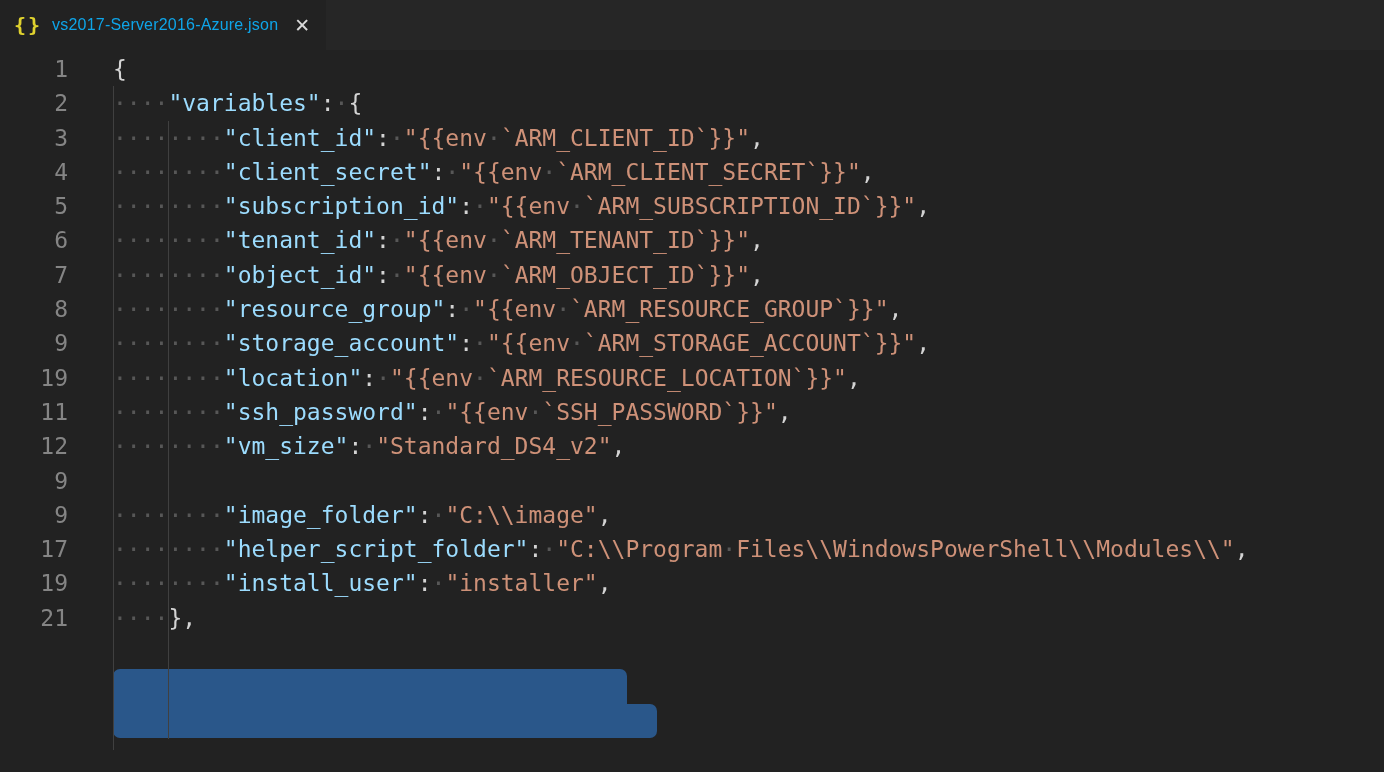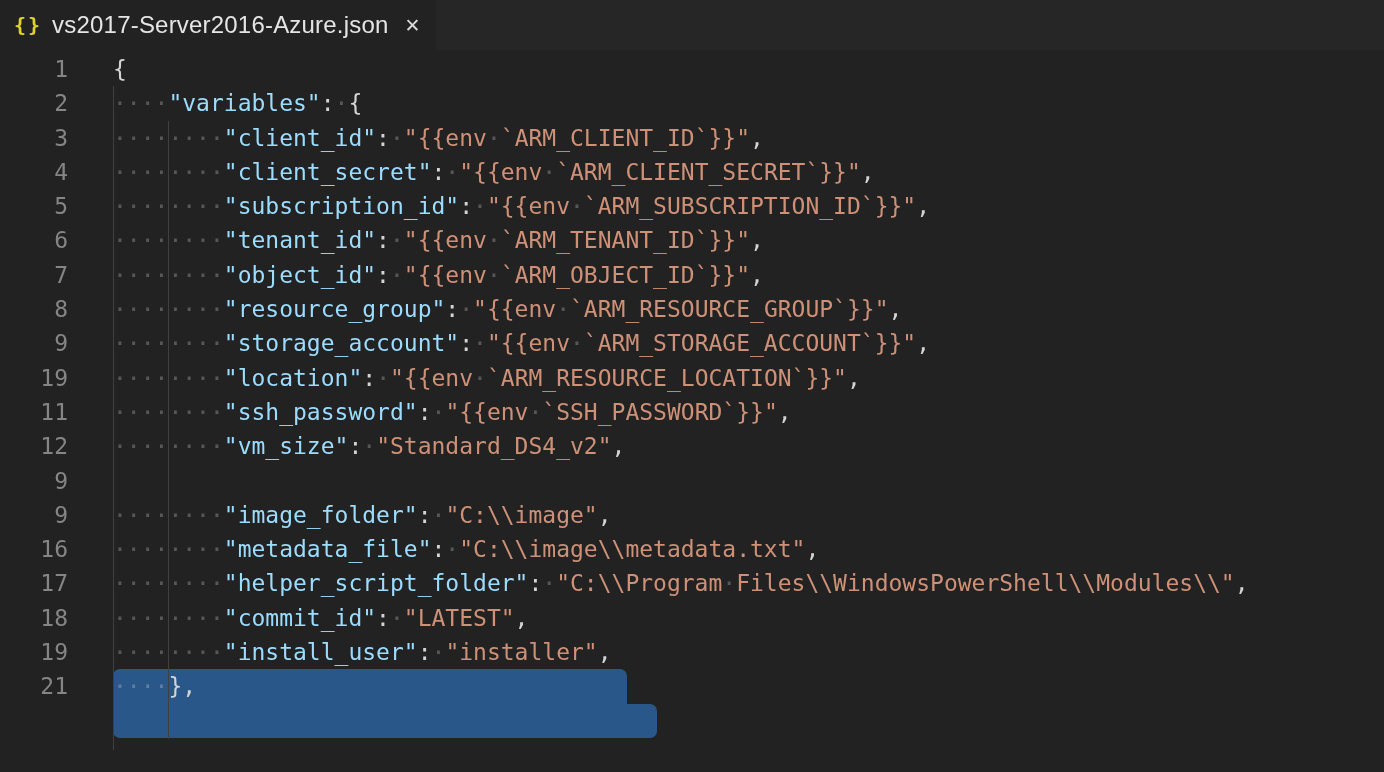--- a/index.html
+++ b/index.html
@@ -15,21 +15,21 @@
   .tab{
     background:#222222;display:flex;align-items:center;
     padding:0 16px 0 14px;cursor:pointer;
   }
   .tab-icon{
     color:#e0d22e;
     font:bold 20px "DejaVu Sans Mono",monospace;
     letter-spacing:2px;margin-right:10px;
   }
   .tab-label{
-    color:#e5e5e5;font-size:24px;letter-spacing:.2px;
+    color:#0ea5e9;font-size:16px;letter-spacing:.2px;
   }
   .tab-close{
     color:#d9d9d9;font:bold 19px "DejaVu Sans",sans-serif;
     margin-left:16px;line-height:1;
   }
   
   .editor{
     position:relative;height:722px;padding-top:2px;box-sizing:border-box;
     font-family:"DejaVu Sans Mono",monospace;
     font-size:23px;line-height:34.3px;
@@ -75,19 +75,17 @@
       <div class="row"><span class="ln">5</span><span class="code"><span class="ws">········</span><span class="key">"subscription_id"</span><span class="punct">:</span><span class="ws">·</span><span class="str">"{{env</span><span class="ws">·</span><span class="str">`ARM_SUBSCRIPTION_ID`}}"</span><span class="punct">,</span></span></div>
       <div class="row"><span class="ln">6</span><span class="code"><span class="ws">········</span><span class="key">"tenant_id"</span><span class="punct">:</span><span class="ws">·</span><span class="str">"{{env</span><span class="ws">·</span><span class="str">`ARM_TENANT_ID`}}"</span><span class="punct">,</span></span></div>
       <div class="row"><span class="ln">7</span><span class="code"><span class="ws">········</span><span class="key">"object_id"</span><span class="punct">:</span><span class="ws">·</span><span class="str">"{{env</span><span class="ws">·</span><span class="str">`ARM_OBJECT_ID`}}"</span><span class="punct">,</span></span></div>
       <div class="row"><span class="ln">8</span><span class="code"><span class="ws">········</span><span class="key">"resource_group"</span><span class="punct">:</span><span class="ws">·</span><span class="str">"{{env</span><span class="ws">·</span><span class="str">`ARM_RESOURCE_GROUP`}}"</span><span class="punct">,</span></span></div>
       <div class="row"><span class="ln">9</span><span class="code"><span class="ws">········</span><span class="key">"storage_account"</span><span class="punct">:</span><span class="ws">·</span><span class="str">"{{env</span><span class="ws">·</span><span class="str">`ARM_STORAGE_ACCOUNT`}}"</span><span class="punct">,</span></span></div>
       <div class="row"><span class="ln">19</span><span class="code"><span class="ws">········</span><span class="key">"location"</span><span class="punct">:</span><span class="ws">·</span><span class="str">"{{env</span><span class="ws">·</span><span class="str">`ARM_RESOURCE_LOCATION`}}"</span><span class="punct">,</span></span></div>
       <div class="row"><span class="ln">11</span><span class="code"><span class="ws">········</span><span class="key">"ssh_password"</span><span class="punct">:</span><span class="ws">·</span><span class="str">"{{env</span><span class="ws">·</span><span class="str">`SSH_PASSWORD`}}"</span><span class="punct">,</span></span></div>
       <div class="row"><span class="ln">12</span><span class="code"><span class="ws">········</span><span class="key">"vm_size"</span><span class="punct">:</span><span class="ws">·</span><span class="str">"Standard_DS4_v2"</span><span class="punct">,</span></span></div>
       <div class="row"><span class="ln">9</span><span class="code"></span></div>
       <div class="row"><span class="ln">9</span><span class="code"><span class="ws">········</span><span class="key">"image_folder"</span><span class="punct">:</span><span class="ws">·</span><span class="str">"C:\\image"</span><span class="punct">,</span></span></div>
-      <div class="row"><span class="ln">16</span><span class="code"><span class="ws">········</span><span class="key">"metadata_file"</span><span class="punct">:</span><span class="ws">·</span><span class="str">"C:\\image\\metadata.txt"</span><span class="punct">,</span></span></div>
       <div class="row"><span class="ln">17</span><span class="code"><span class="ws">········</span><span class="key">"helper_script_folder"</span><span class="punct">:</span><span class="ws">·</span><span class="str">"C:\\Program</span><span class="ws">·</span><span class="str">Files\\WindowsPowerShell\\Modules\\"</span><span class="punct">,</span></span></div>
-      <div class="row"><span class="ln">18</span><span class="code"><span class="ws">········</span><span class="key">"commit_id"</span><span class="punct">:</span><span class="ws">·</span><span class="str">"LATEST"</span><span class="punct">,</span></span></div>
       <div class="row"><span class="ln">19</span><span class="code"><span class="ws">········</span><span class="key">"install_user"</span><span class="punct">:</span><span class="ws">·</span><span class="str">"installer"</span><span class="punct">,</span></span></div>
       <div class="row"><span class="ln">21</span><span class="code"><span class="ws">····</span><span class="punct">},</span></span></div>
     </div>
 </div>
 
 </body></html>

